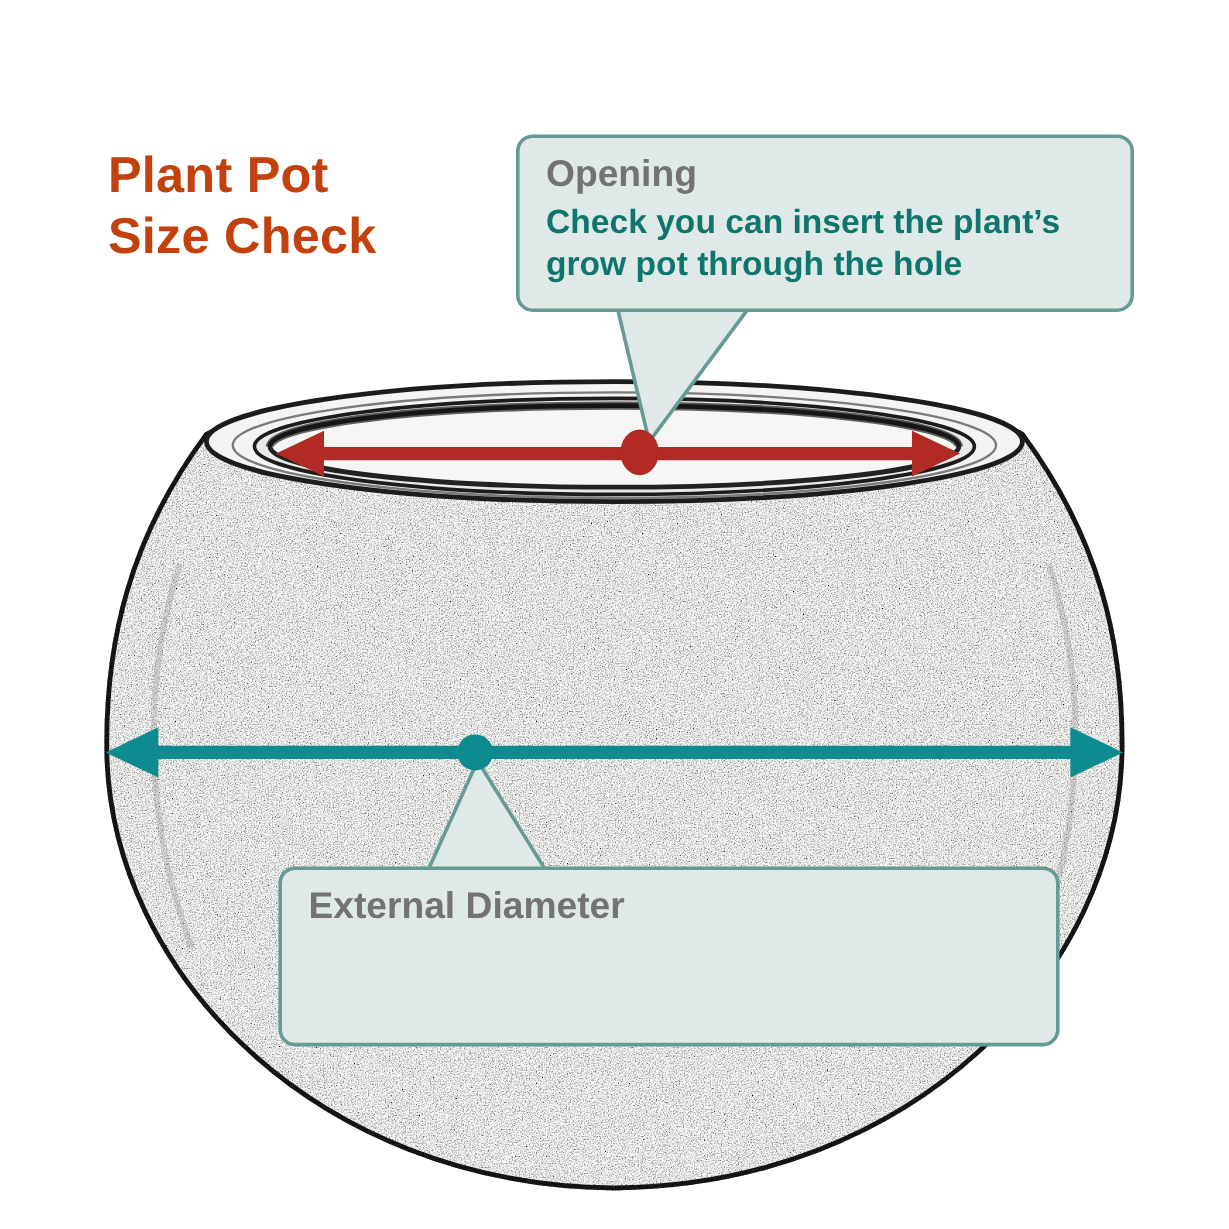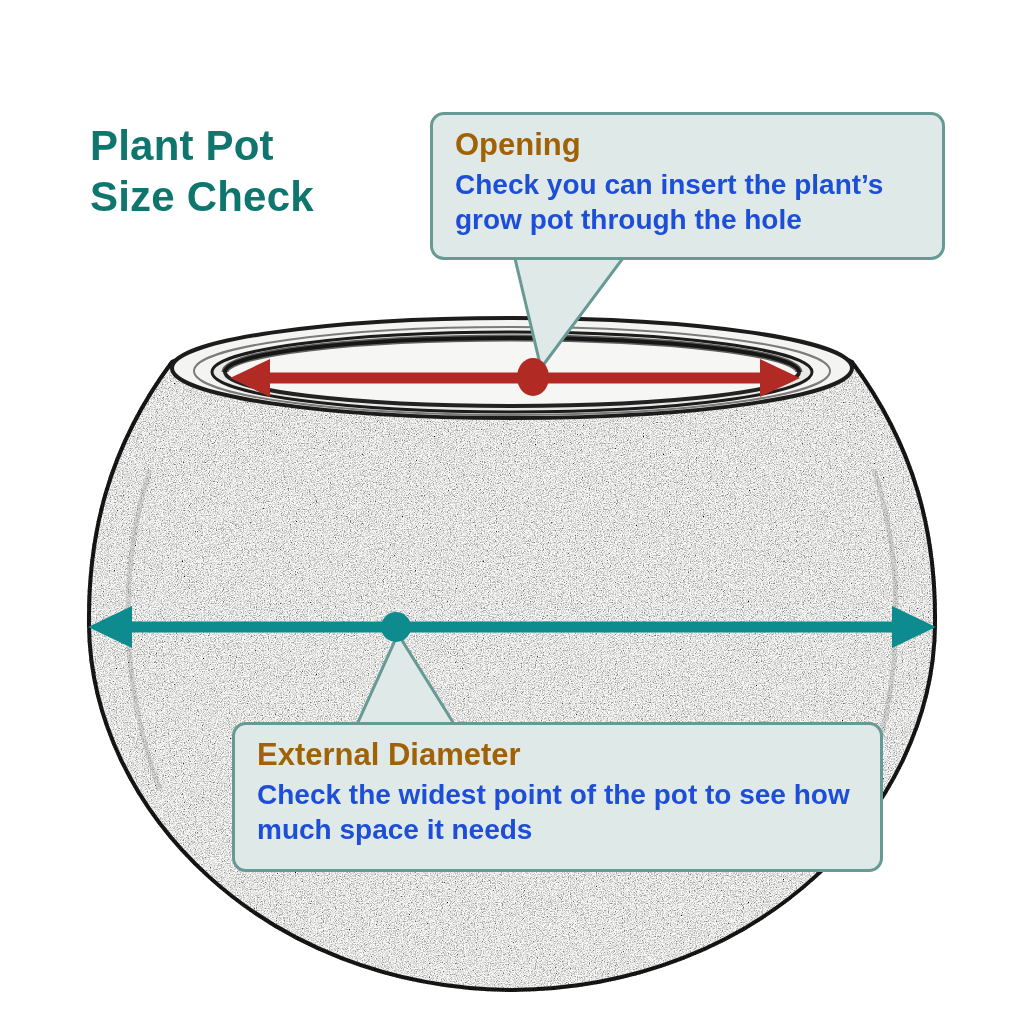--- a/index.html
+++ b/index.html
@@ -23,21 +23,21 @@
     width: 1024px;
     height: 1024px;
   }
   .page-title {
     position: absolute;
     left: 90px;
     top: 120px;
     font-size: 42px;
     line-height: 1.22;
     font-weight: 700;
-    color: #0f766e;
+    color: #c2410c;
     white-space: pre-line;
     letter-spacing: 0.2px;
   }
   .callout {
     position: absolute;
     box-sizing: border-box;
     background: #dfe9e7;
     border: 3px solid #679a95;
     border-radius: 14px;
     padding: 12px 22px 14px 22px;
@@ -50,28 +50,28 @@
   }
   .callout-external {
     left: 232px;
     top: 722px;
     width: 651px;
     min-height: 150px;
   }
   .callout-heading {
     font-size: 31px;
     font-weight: 700;
-    color: #a16207;
+    color: #737373;
     margin: 0 0 4px 0;
   }
   .callout-body {
     font-size: 28px;
     font-weight: 600;
     line-height: 1.25;
-    color: #1d4ed8;
+    color: #0f766e;
   }
 </style>
 </head>
 <body>
 
 <div class="canvas">
 
   <svg class="illustration" viewBox="0 0 1024 1024" aria-hidden="true">
     <defs>
       <filter id="stone" x="-5%" y="-5%" width="110%" height="110%">
@@ -130,16 +130,15 @@
   <div class="page-title">Plant Pot
 Size Check</div>
 
   <div class="callout callout-opening">
     <div class="callout-heading">Opening</div>
     <div class="callout-body">Check you can insert the plant’s grow pot through the hole</div>
   </div>
 
   <div class="callout callout-external">
     <div class="callout-heading">External Diameter</div>
-    <div class="callout-body">Check the widest point of the pot to see how much space it needs</div>
   </div>
 
 </div>
 
 </body></html>

